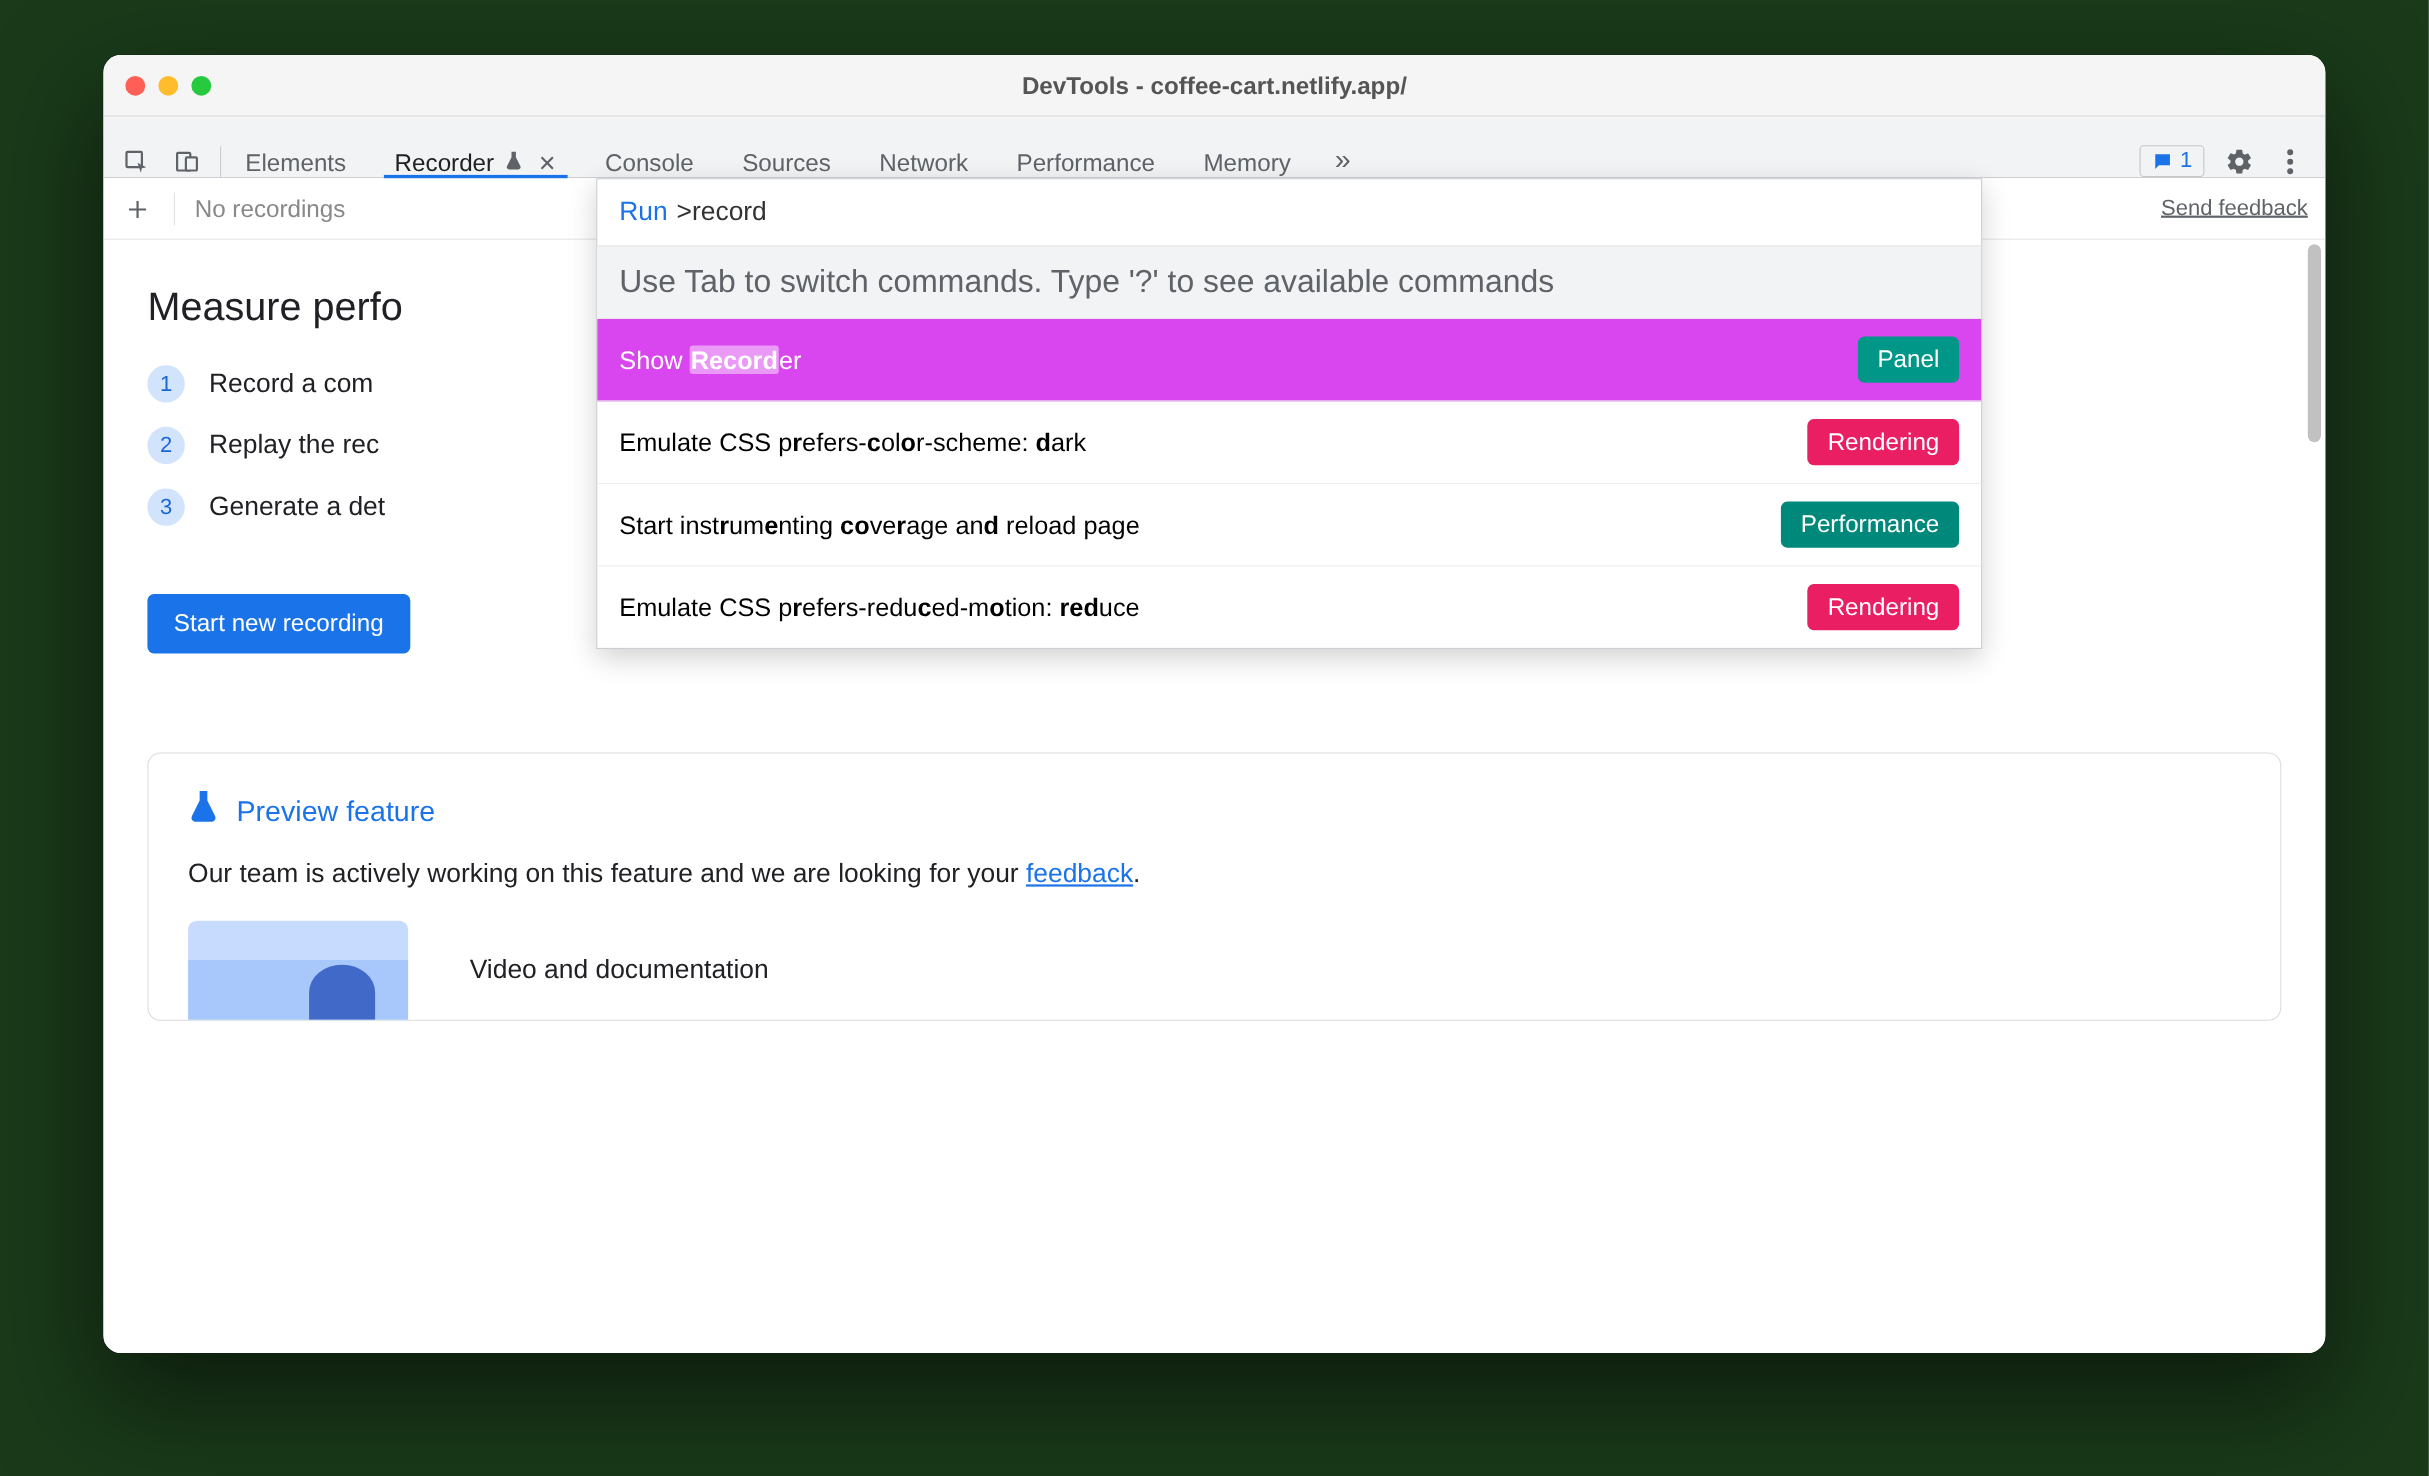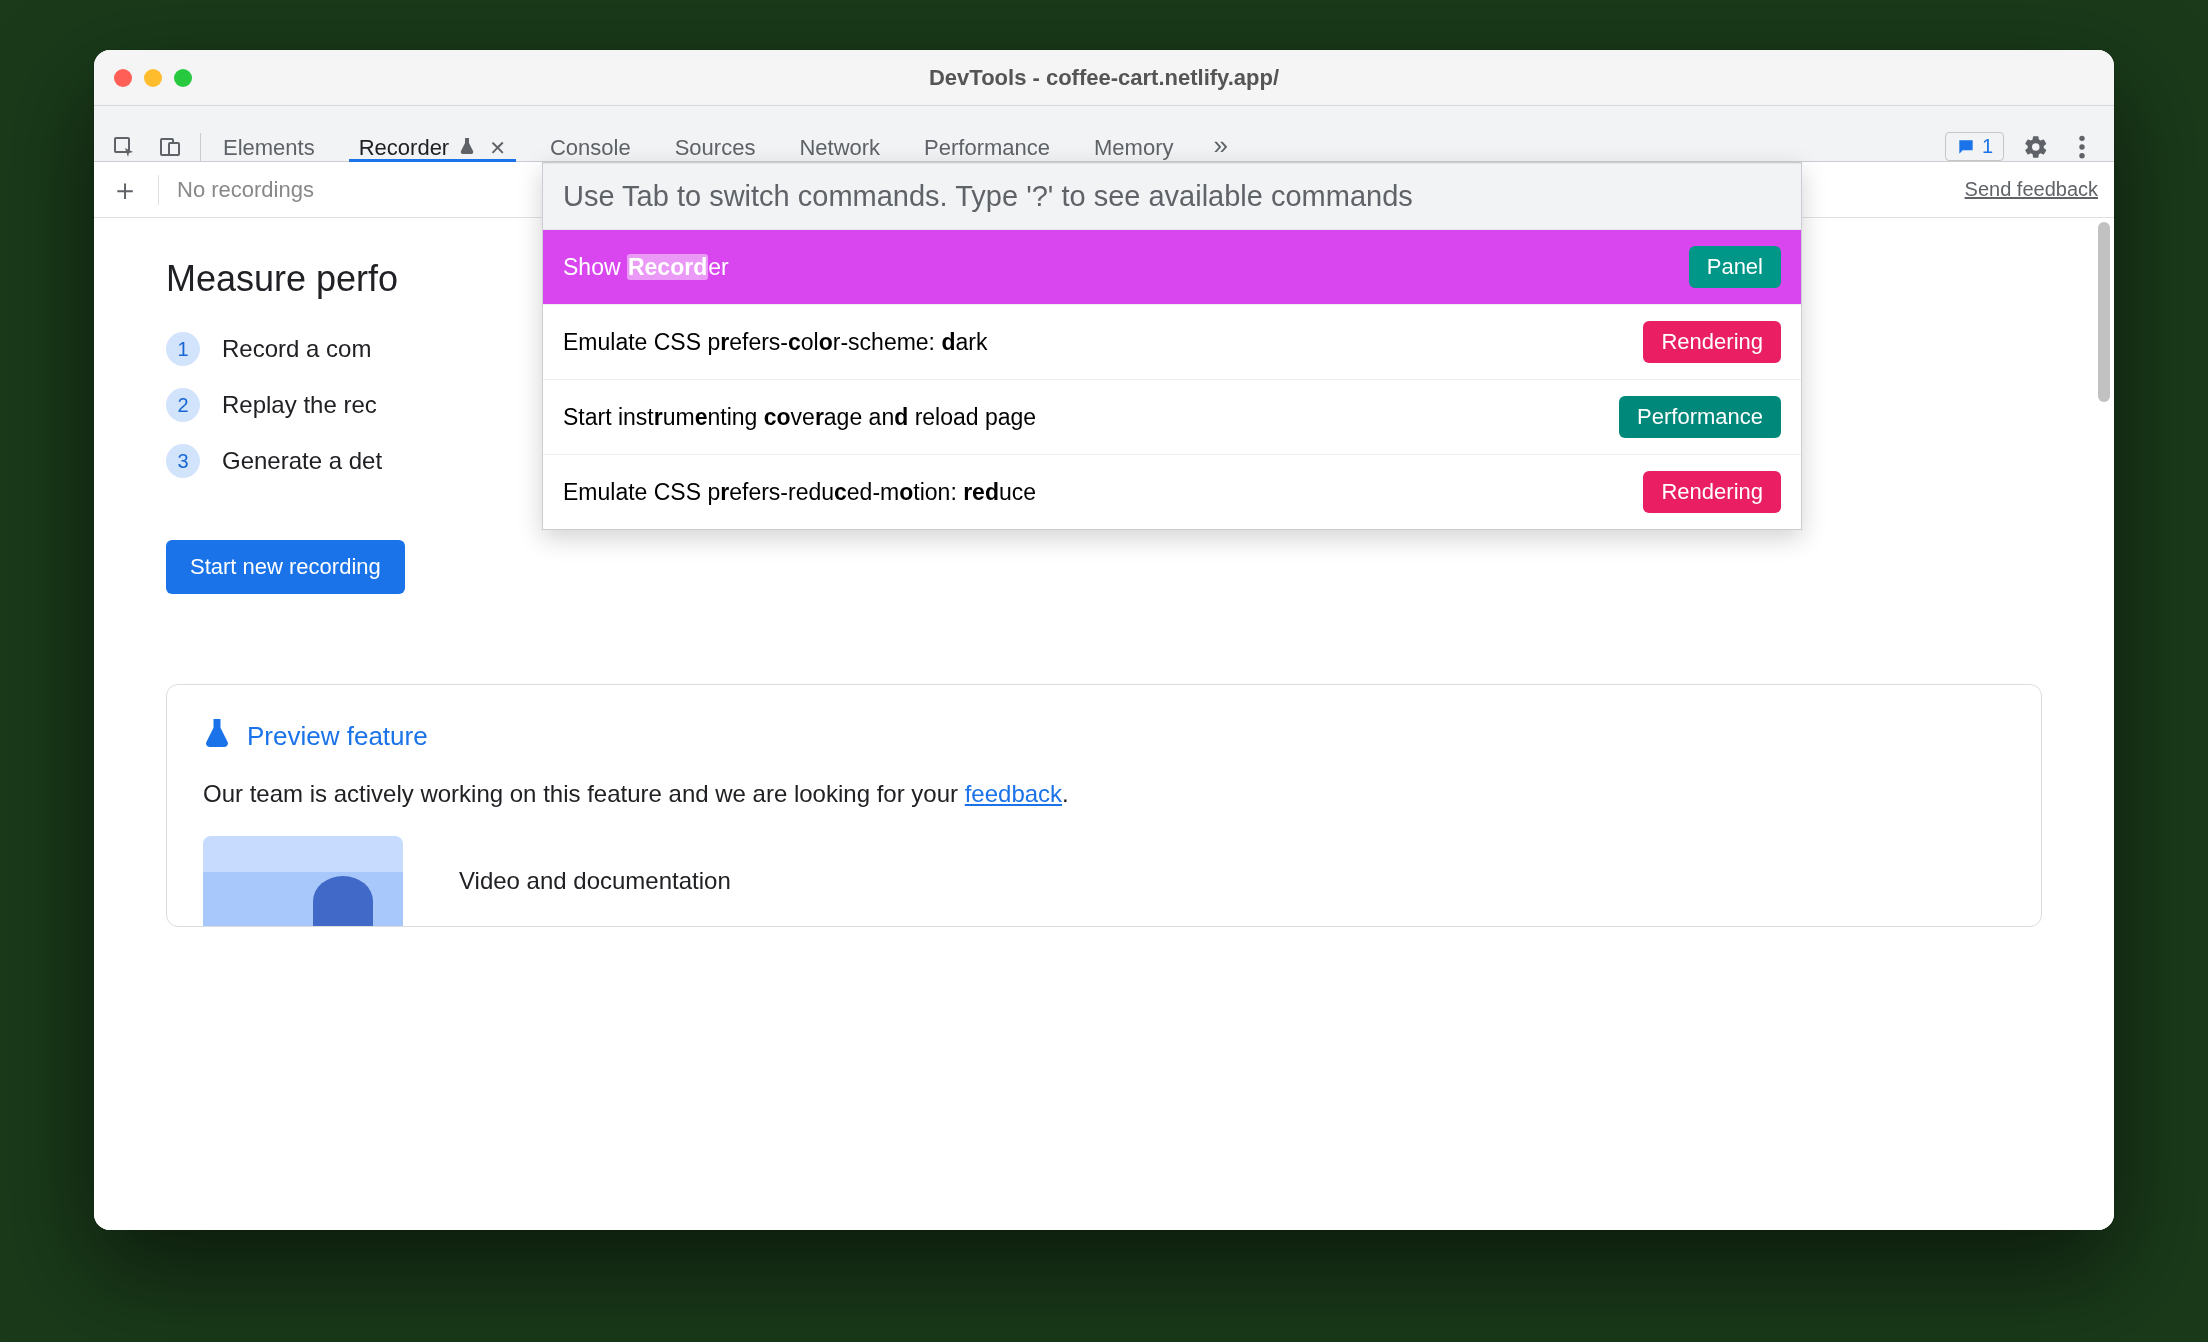--- a/index.html
+++ b/index.html
@@ -138,21 +138,21 @@
     background: #fff;
   }
   .scrollbar {
     position: absolute;
     right: 4px; top: 4px;
     width: 12px; height: 180px;
     background: #c1c1c1;
     border-radius: 6px;
   }
   .inner {
-    padding: 40px 72px;
+    padding: 40px 40px;
   }
   .heading {
     font-size: 36px;
     font-weight: 400;
     color: #202124;
     margin-bottom: 32px;
   }
   .steps { list-style: none; }
   .steps li {
     display: flex;
@@ -394,20 +394,24 @@
         </p>
         <div class="pv-media">
           <div class="pv-thumb"></div>
           <div class="pv-media-title">Video and documentation</div>
         </div>
       </div>
     </div>
   </div>
 
   <div class="cmd">
+    <div class="cmd-head">
+      <span class="cmd-run">Run</span>
+      <span class="cmd-prompt">&gt;record</span>
+    </div>
     <div class="cmd-hint">Use Tab to switch commands. Type '?' to see available commands</div>
     <div id="cmd-list">
         <div class="cmd-item sel">
           <span class="cmd-label">Show <span class="match-hl"><b>Record</b></span>er</span>
           <span class="badge teal">Panel</span>
         </div>
         <div class="cmd-item">
           <span class="cmd-label">Emulate CSS p<b>r</b>efers-<b>c</b>ol<b>o</b>r-scheme: <b>d</b>ark</span>
           <span class="badge pink">Rendering</span>
         </div>

